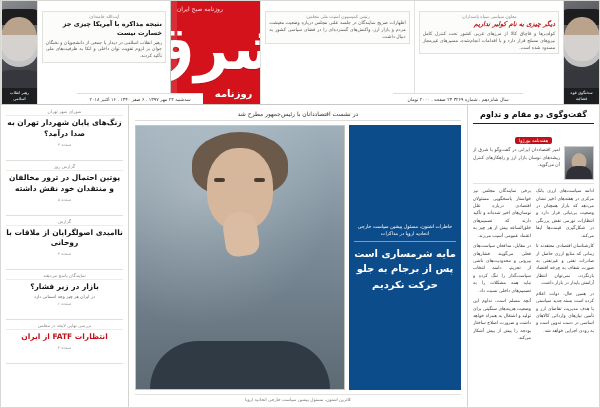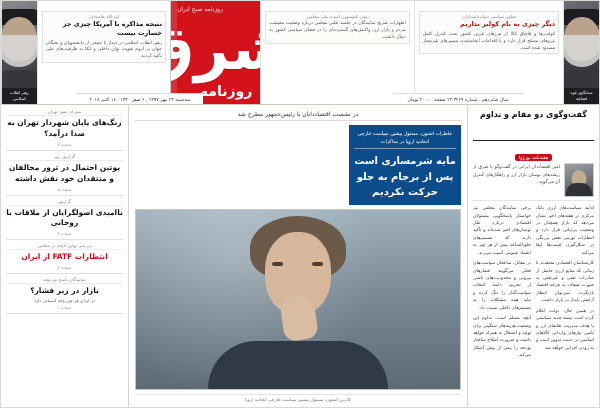--- a/index.html
+++ b/index.html
@@ -78,21 +78,21 @@
   .mh-brief {
     border: 1px solid #e0e0dc;
     padding: 2px 3px;
     background: #fcfcfa;
   }
   .mh-brief .b-title {
     font-size: 6.5px; font-weight: bold; color: #111;
     line-height: 1.35; text-align: right;
     margin-bottom: 2px;
   }
-  .mh-brief .b-title.red { color: #c0111a; }
+  .mh-brief .b-title.red { color: #c0111a; font-style: italic; }
   .mh-brief .b-sub {
     font-size: 4.6px; color: #555; line-height: 1.5; text-align: justify;
   }
   .mh-brief .b-kicker {
     font-size: 4.4px; color: #8a8a8a; text-align: center; margin-bottom: 1px;
   }
 
   
   .mh-logo {
     width: 188px;
@@ -106,21 +106,21 @@
     color: #ffffff;
     font-size: 60px;
     font-weight: bold;
     line-height: .85;
     letter-spacing: -2px;
     text-shadow: 0 1px 0 rgba(0,0,0,.15);
     padding-bottom: 8px;
   }
   .mh-logo .logo-kicker {
     position: absolute; bottom: 5px; right: 8px;
-    color: #fff; font-size: 14px; font-weight: bold;
+    color: #fff; font-size: 10px; font-weight: bold;
   }
   .mh-logo .logo-corner {
     position: absolute; top: 4px; left: 6px;
     color: #ffd9db; font-size: 6px;
   }
   .mh-logo .logo-stripe {
     position: absolute; top: 0; bottom: 0; left: 0; width: 6px;
     background: rgba(255,255,255,.12);
   }
   .dateline {
@@ -149,21 +149,21 @@
   
   .col-right {
     width: 132px;
     border-left: 1px solid #d3d3cf;
     padding: 4px 5px;
     display: flex; flex-direction: column;
     background: #fff;
   }
   .side-head {
     border-bottom: 1.5px solid #222;
-    padding-bottom: 20px; margin-bottom: 3px;
+    padding-bottom: 3px; margin-bottom: 3px;
   }
   .side-head .h-main {
     font-size: 8px; font-weight: bold; color: #111; text-align: center;
     line-height: 1.4;
   }
   .side-tag {
     display: inline-block;
     background: #c0111a; color: #fff;
     font-size: 4.6px; padding: 1px 4px; border-radius: 2px;
     margin: 2px 0;
@@ -212,21 +212,21 @@
   }
   .lead-title {
     font-size: 21px; font-weight: bold; color: #0a0a0a;
     text-align: center; line-height: 1.25;
     margin-bottom: 5px;
   }
   .lead-title .lt2 { display: block; }
   .lead-media {
     flex: 1 1 auto;
     position: relative;
-    display: flex; flex-direction: column; gap: 4px;
+    display: flex; flex-direction: row; gap: 4px;
     min-height: 0;
   }
   .lead-photo {
     flex: 1 1 auto;
     position: relative;
     overflow: hidden;
     background: linear-gradient(180deg,#9fb0bb 0%,#7b8c98 45%,#5d6a74 100%);
     border: 1px solid #c6c6c2;
   }
   .lead-photo .hair {
@@ -287,21 +287,21 @@
   
   .col-left {
     width: 128px;
     border-right: 1px solid #d3d3cf;
     padding: 4px 5px;
     display: flex; flex-direction: column; gap: 3px;
     background: #fff;
   }
   .news-item {
     border-bottom: 1px solid #e0e0dc;
-    padding-bottom: 3px;
+    padding-bottom: 13px;
   }
   .news-item .n-kicker {
     font-size: 4.4px; color: #8d8d8d; text-align: center;
     border-bottom: 1px solid #ececea; padding-bottom: 1px; margin-bottom: 2px;
   }
   .news-item .n-title {
     font-size: 7.5px; font-weight: bold; color: #141414;
     text-align: center; line-height: 1.45;
   }
   .news-item .n-title.red { color: #c0111a; }
@@ -425,26 +425,26 @@
         <div class="n-kicker">گزارش روز</div>
         <div class="n-title">پوتین احتمال در ترور مخالفان و منتقدان خود نقش داشته</div>
         <div class="n-meta">صفحه ۵</div>
       </div>
       <div class="news-item">
         <div class="n-kicker">گزارش</div>
         <div class="n-title">ناامیدی اصولگرایان از ملاقات با روحانی</div>
         <div class="n-meta">صفحه ۲</div>
       </div>
       <div class="news-item">
-        <div class="n-kicker">بررسی نهایی لایحه در مجلس</div>
-        <div class="n-title red">انتظارات FATF از ایران</div>
-        <div class="n-meta">صفحه ۴</div>
-      </div>
-      <div class="news-item">
         <div class="n-kicker">نمایندگان پاسخ می‌دهند</div>
         <div class="n-title">بازار در زیر فشار؟</div>
         <div class="n-sub">در ایران هر چیز وجه آسمانی دارد</div>
         <div class="n-meta">صفحه ۶</div>
       </div>
+      <div class="news-item">
+        <div class="n-kicker">بررسی نهایی لایحه در مجلس</div>
+        <div class="n-title red">انتظارات FATF از ایران</div>
+        <div class="n-meta">صفحه ۴</div>
+      </div>
     </div>
 
   </div>
 </div>
 
 </body></html>

